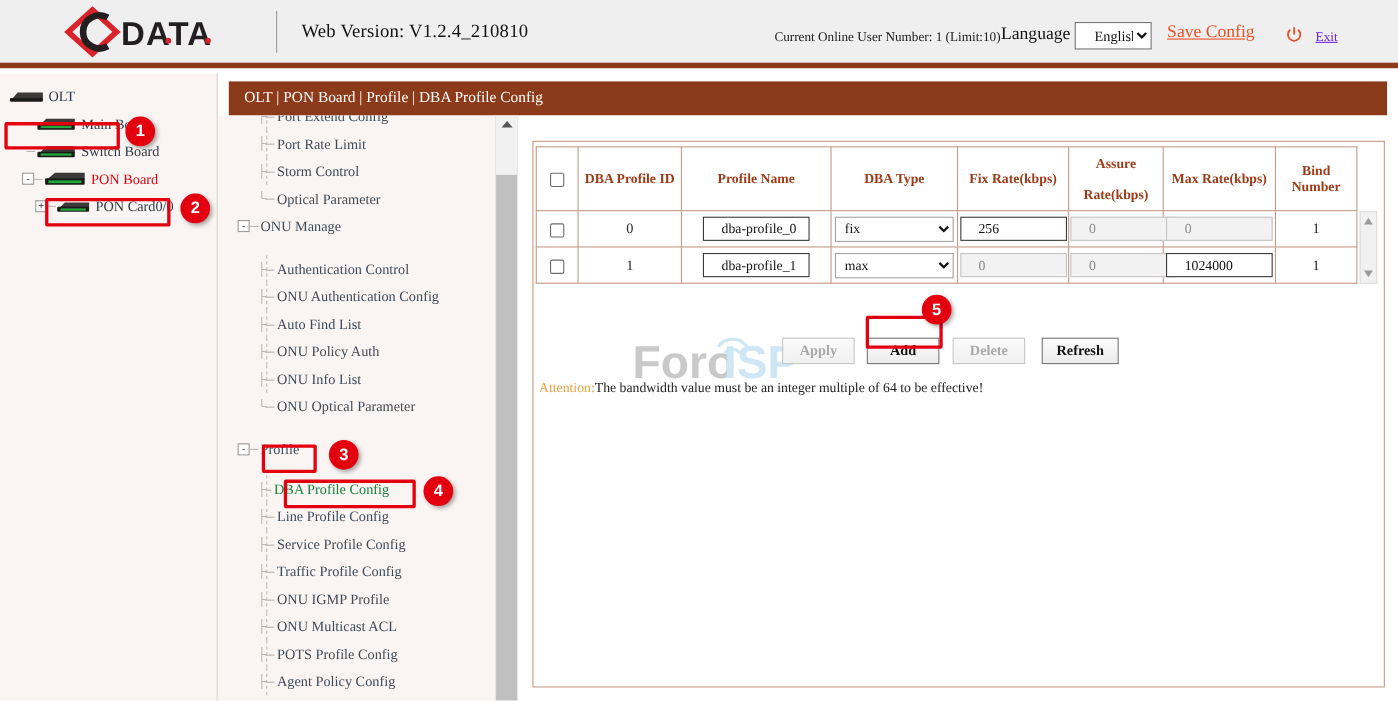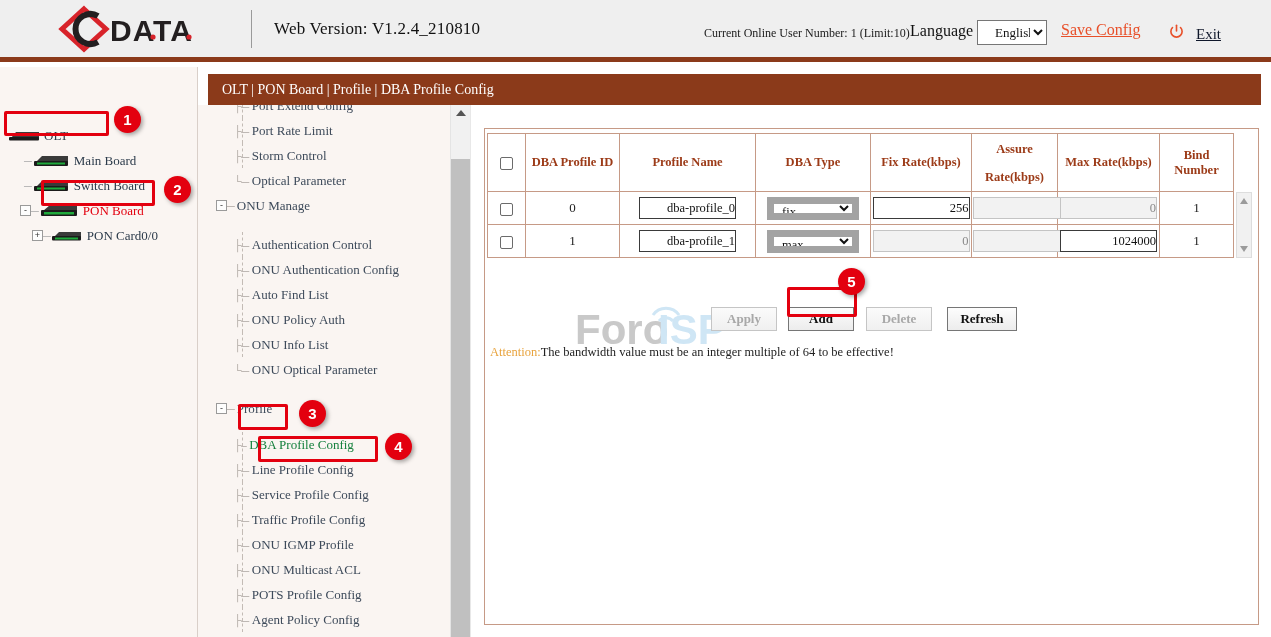--- a/index.html
+++ b/index.html
@@ -55,21 +55,21 @@
     font-size: 16px; color: #e8502a;
     text-decoration: underline; cursor: pointer;
     white-space: nowrap;
   }
   .power-icon {
     position: absolute; left: 1169px; top: 24px;
     width: 15px; height: 15px; cursor: pointer;
   }
   .exit-link {
     position: absolute; left: 1196px; top: 26px;
-    font-size: 15px; color: #0f172a;
+    font-size: 12px; color: #6d28d9;
     text-decoration: underline; cursor: pointer;
   }
 
   
   .tree-panel {
     position: absolute; left: 0; top: 67px;
     width: 198px; height: 570px;
     background: #faf5f2;
     border-right: 1px solid #d9cfc9;
   }
@@ -211,30 +211,30 @@
   }
   .cb {
     width: 13px; height: 13px;
     border: 1px solid #6b6b6b; background: #fff;
     display: inline-block; vertical-align: middle;
     border-radius: 2px; cursor: pointer;
   }
   .cell-input {
     width: 97px; height: 22px;
     border: 1px solid #3a3a3a; background: #ffffff;
-    text-align: right; font-size: 12.5px; color: #111;
+    text-align: left; font-size: 12.5px; color: #111;
     font-family: "Liberation Serif", serif;
-    line-height: 20px; display: inline-block;
+    line-height: 20px; display: inline-block; padding-left: 16px;
   }
   .cell-input.dim {
     border: 1px solid #c4c4c4; background: #f2f2f2; color: #888;
   }
   .cell-select {
-    width: 92px; height: 23px;
-    border: 7px solid #a3a3a3; background: #ffffff;
+    width: 108px; height: 23px;
+    border: 1px solid #a3a3a3; background: #ffffff;
     font-size: 12.5px; color: #111;
     font-family: "Liberation Serif", serif;
     padding-left: 4px;
   }
   .rows-sb {
     position: absolute; left: 751px; top: 63px;
     width: 16px; height: 66px;
     background: #f1f1f1; border: 1px solid #ddd;
   }
   .rsb-up, .rsb-dn {
@@ -308,21 +308,21 @@
     <svg class="power-icon" viewBox="0 0 24 24">
       <path d="M12 2 L12 11" stroke="#e8502a" stroke-width="2.6" fill="none" stroke-linecap="round"></path>
       <path d="M5.6 5.6 A9 9 0 1 0 18.4 5.6" stroke="#e8502a" stroke-width="2.6" fill="none" stroke-linecap="round"></path>
     </svg>
     <div class="exit-link">Exit</div>
   </div>
 
   <div class="tree-panel">
     <div class="tree-body">
 
-      <div class="tree-row" style="padding-left:8px;margin-top:48px;">
+      <div class="tree-row" style="padding-left:8px;">
         <svg class="dev-icon" width="34" height="13" viewBox="0 0 34 13">
           <path d="M3 9 L8 3 L31 3 L31 9 Z" fill="#3a3a3a"></path>
           <rect x="1" y="8" width="30" height="3.5" rx="1" fill="#1b1b1b"></rect>
         </svg>
         <span class="tlabel">OLT</span>
       </div>
 
       <div class="tree-row" style="padding-left:24px;">
         <span class="dashline">─</span>
         <svg class="dev-icon" width="40" height="14" viewBox="0 0 40 14">

